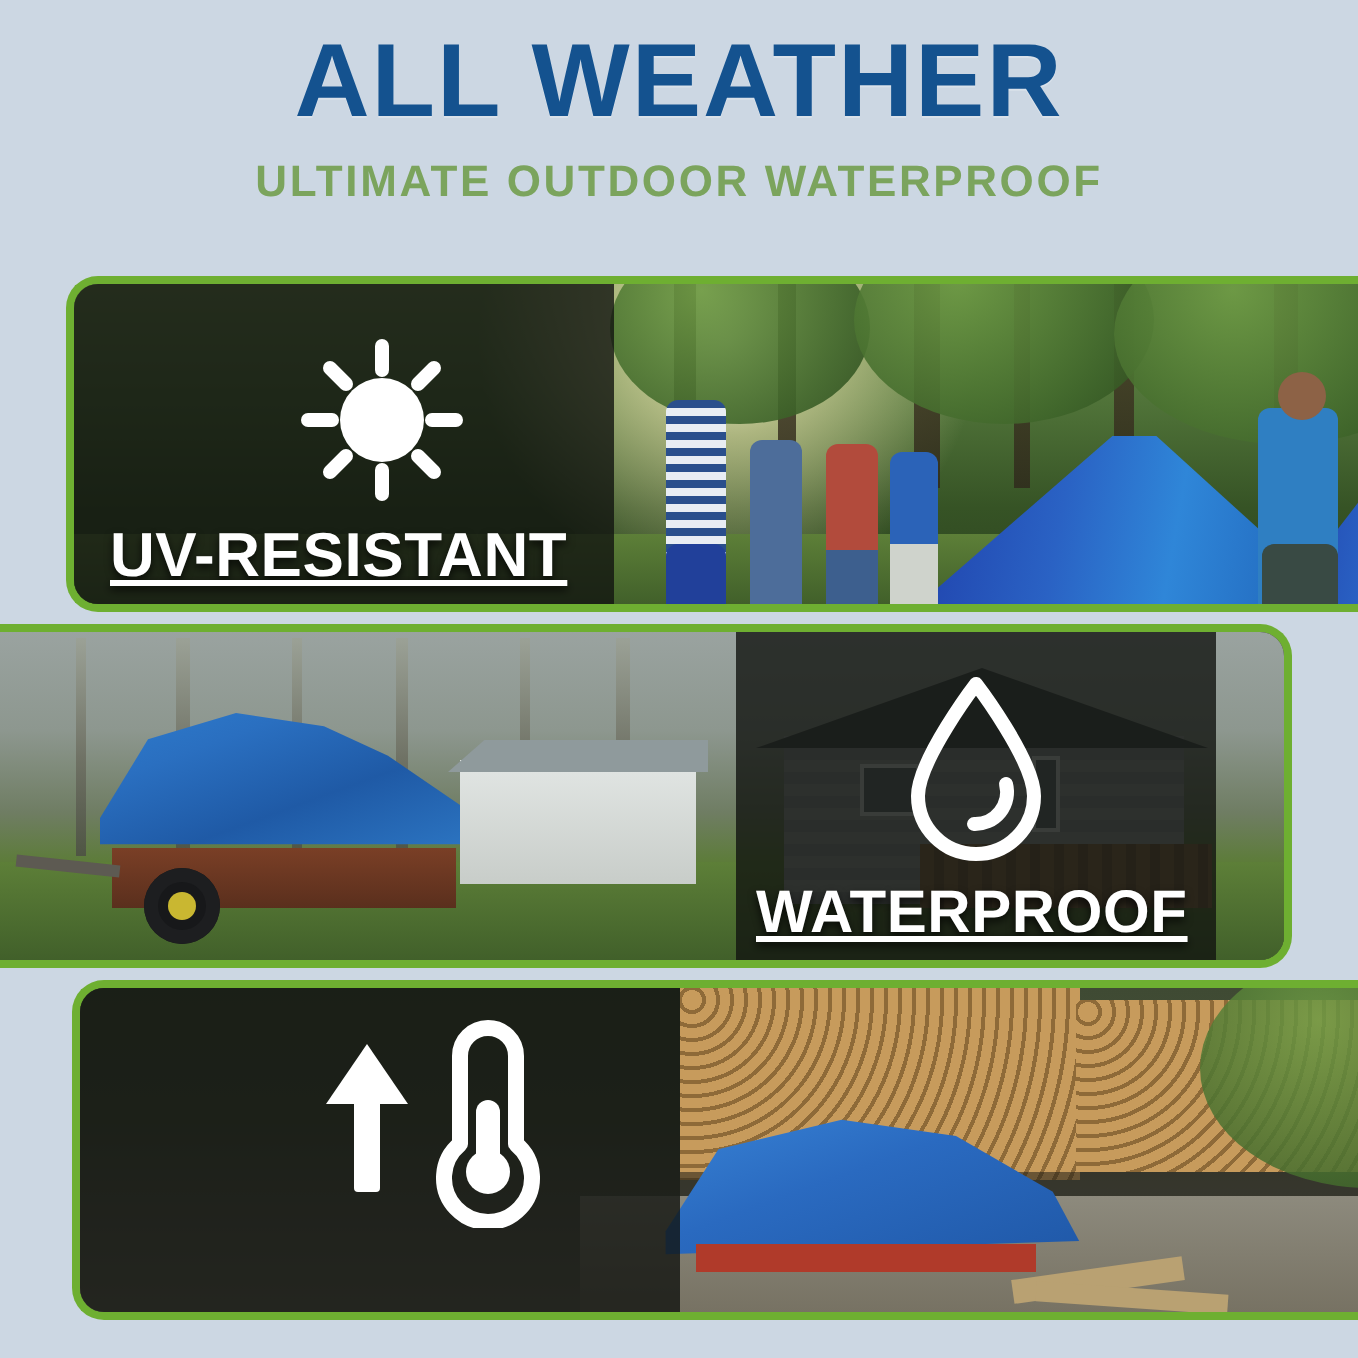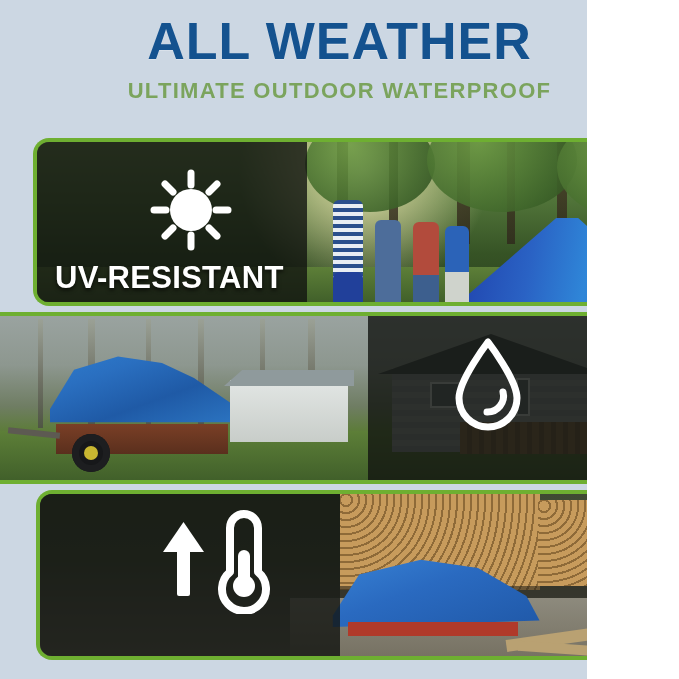--- a/index.html
+++ b/index.html
@@ -7,21 +7,21 @@
     padding: 0;
   }
   body {
     width: 679px;
     height: 679px;
     overflow: hidden;
     font-family: "Liberation Sans", sans-serif;
   }
   #infographic {
     position: relative;
-    width: 587px;
+    width: 679px;
     height: 679px;
     background: #ccd7e3;
     overflow: hidden;
   }
 
   
   .header {
     position: absolute;
     left: 0;
     top: 0;
@@ -107,20 +107,21 @@
   .caption {
     position: absolute;
     bottom: 8px;
     color: #ffffff;
     font-family: "Liberation Sans", sans-serif;
     font-weight: bold;
     font-size: 31px;
     letter-spacing: 0.3px;
     white-space: nowrap;
     text-shadow: 0 2px 4px rgba(0,0,0,0.75);
+    text-decoration: underline;
   }
   .cap-1 { left: 18px; bottom: 6px; }
   .cap-2 { left: 418px; bottom: 6px; font-size: 30px; }
   .cap-3 { left: 18px; bottom: 6px; font-size: 30px; }
 
   .icon-wrap { position: absolute; }
   .icon-1 { left: 108px; top: 22px; }
   .icon-2 { left: 489px; top: 20px; }
   .icon-3 { left: 112px; top: 16px; }
 
@@ -312,20 +313,21 @@
 
       <div class="scrim scrim-mid"></div>
 
       <div class="icon-wrap icon-2">
         <svg width="78" height="96" viewBox="0 0 78 96" aria-hidden="true">
           <path d="M39 6 C39 6 10 44 10 62 a29 29 0 0 0 58 0 C68 44 39 6 39 6 Z" fill="none" stroke="#ffffff" stroke-width="7" stroke-linejoin="round"></path>
           <path d="M54 56 a16 16 0 0 1 -16 20" fill="none" stroke="#ffffff" stroke-width="7" stroke-linecap="round"></path>
         </svg>
       </div>
 
+      <div class="caption cap-2">WATERPROOF</div>
     </div>
   </div>
 
   <div class="panel panel-3">
     <div class="photo">
       <div class="p3-bg"></div>
 
       <div class="logpile" style="left:300px;top:0px;width:200px;height:96px;"></div>
       <div class="logpile" style="left:498px;top:6px;width:210px;height:86px;"></div>
       <div style="left:300px;top:92px;width:410px;height:16px;background:rgba(30,28,22,0.55);"></div>

